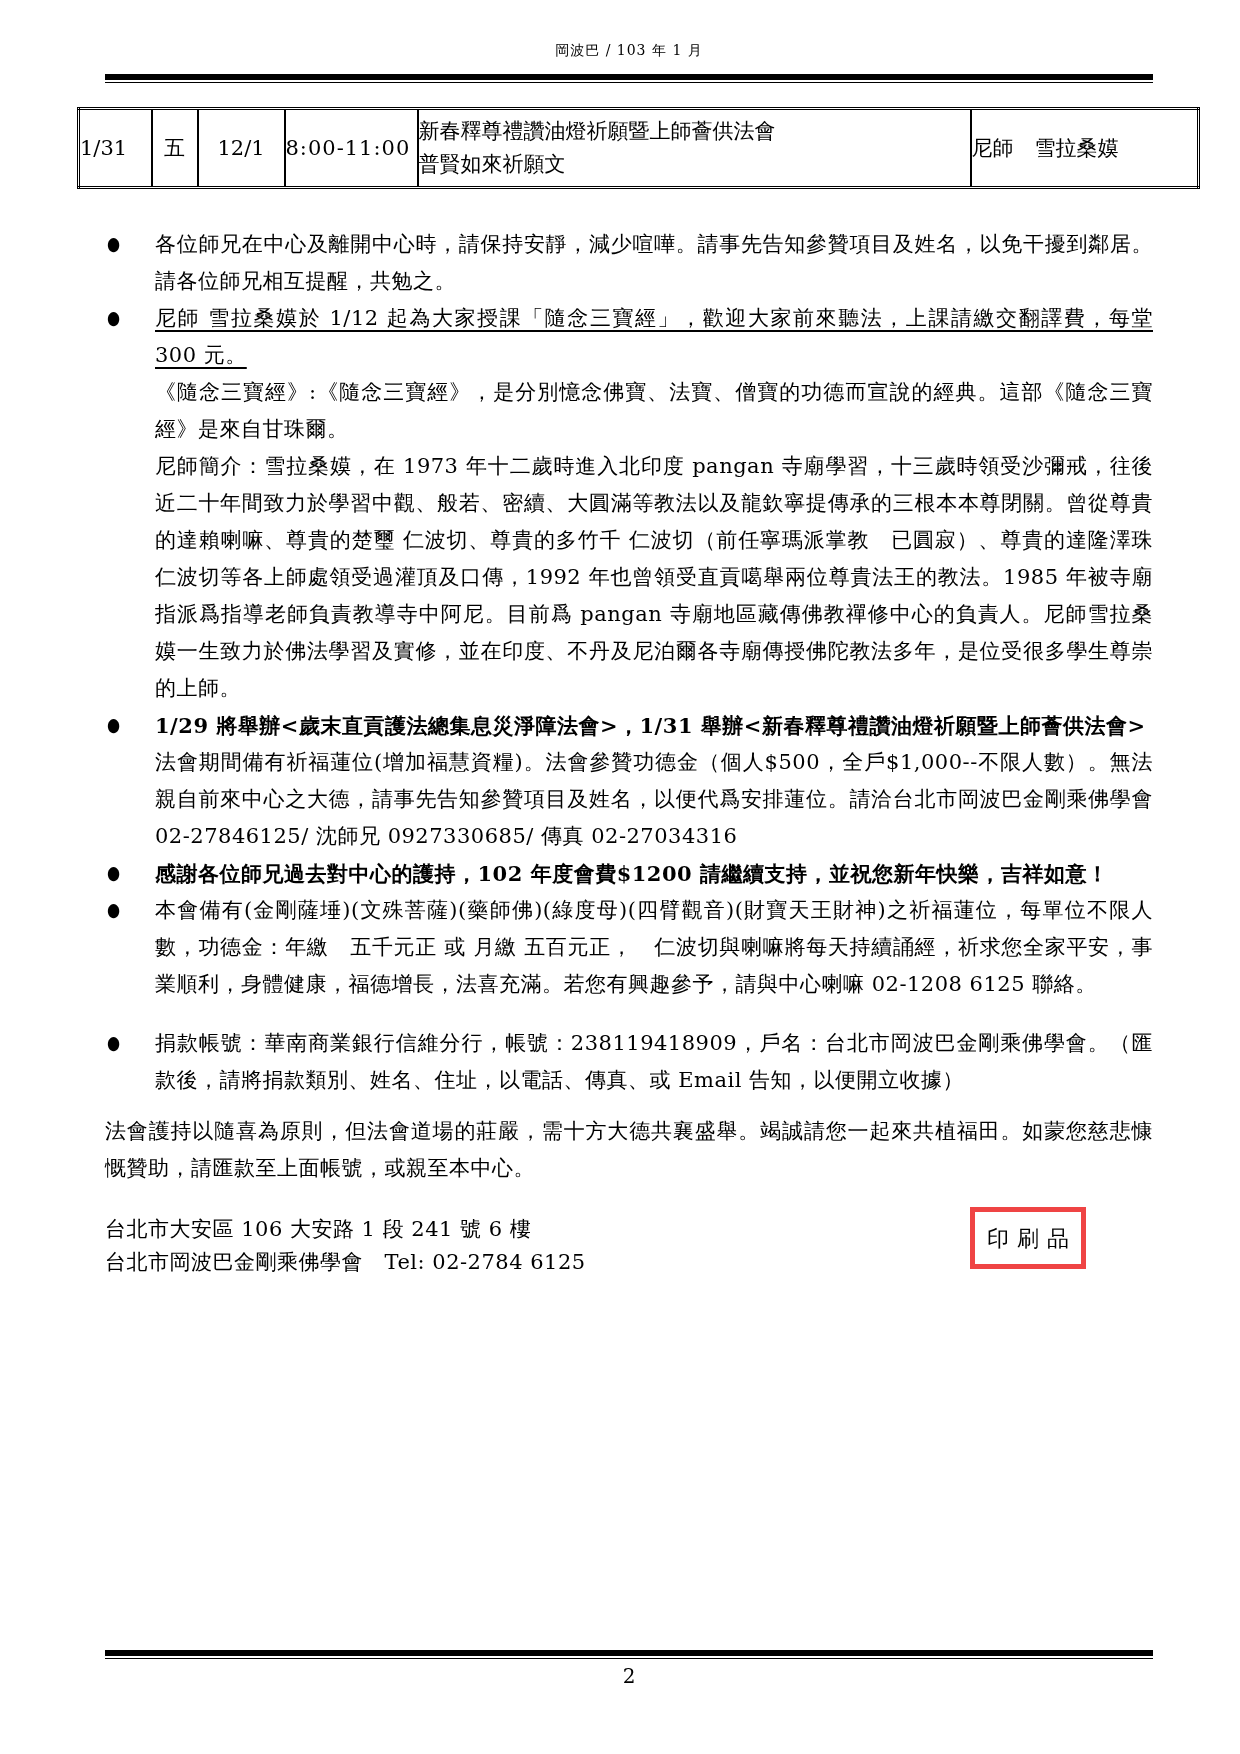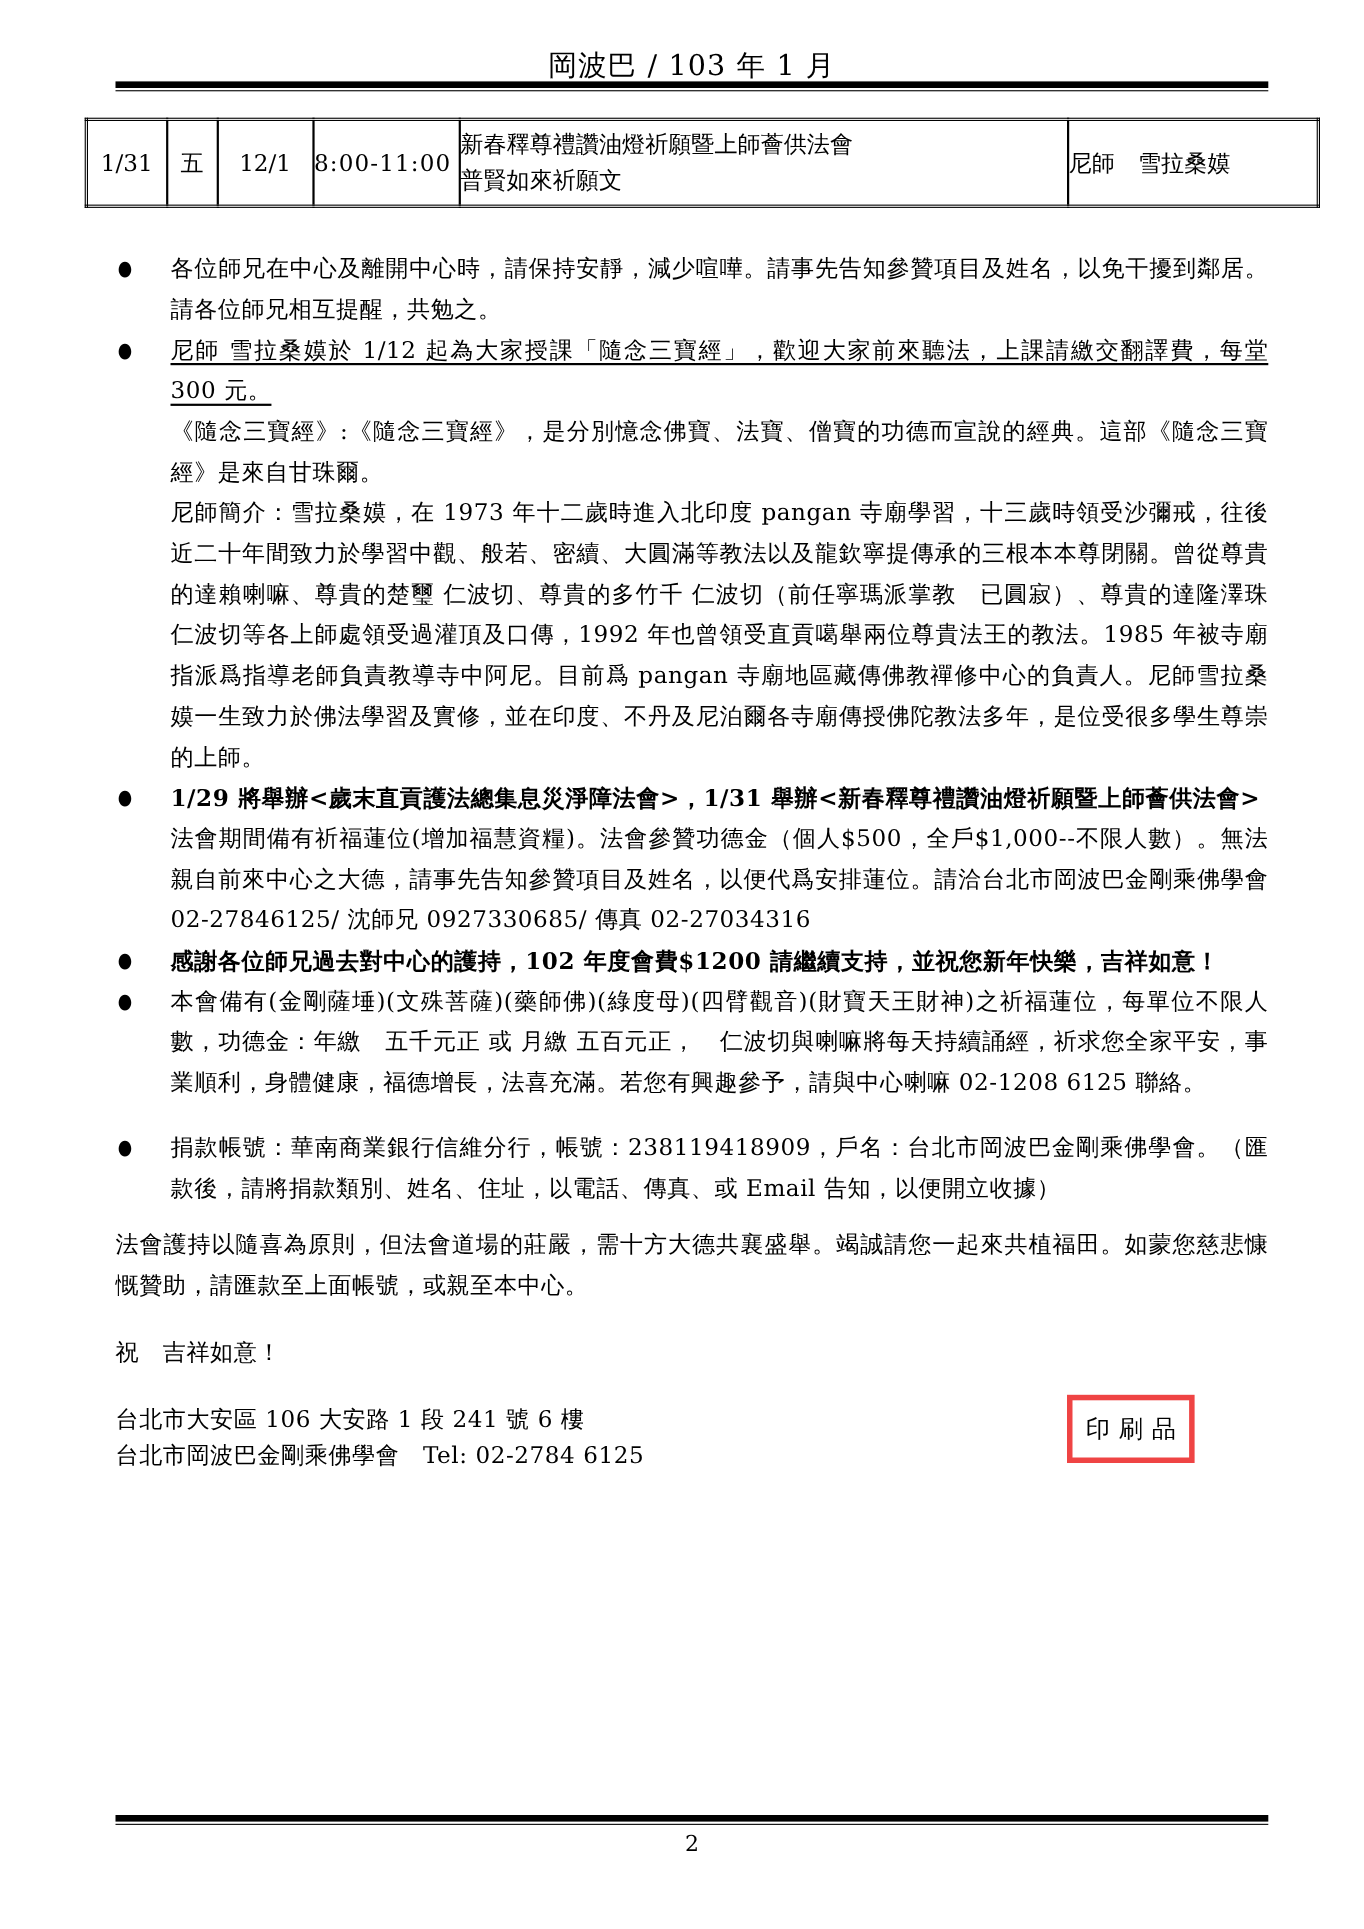--- a/index.html
+++ b/index.html
@@ -8,37 +8,37 @@
     width:1240px;height:1754px;
     background:#ffffff;
     font-family:"DejaVu Serif","Liberation Serif",serif;
     color:#000;
     margin:0 auto;
     overflow:hidden;
   }
   
   .doc-title{
     position:absolute;top:42px;left:105px;width:1048px;
-    text-align:center;font-size:26px;letter-spacing:1px;
+    text-align:center;font-size:14px;letter-spacing:1px;
   }
   .rule{
     border-top:6px solid #000;
     border-bottom:1px solid #000;
     height:2px;
   }
   .header-rule{position:absolute;top:74px;left:105px;width:1048px;}
   
   table.schedule{
     position:absolute;top:107px;left:77px;width:1120px;
     border-collapse:collapse;table-layout:fixed;
     font-size:21px;
   }
   table.schedule{border:3px double #000;}
   table.schedule td{border:2px solid #000;padding:2px 0;vertical-align:middle;height:72px;}
-  td.c-date{text-align:center;padding-right:10px;}
+  td.c-date{text-align:left;padding-right:10px;}
   td.c-week{text-align:center;}
   td.c-lunar{text-align:center;padding-right:1px;}
   td.c-time{text-align:left;padding-left:1px;letter-spacing:1px;}
   td.c-event{padding-left:6px;}
   td.c-event div{line-height:33px;}
   td.c-teacher{padding-left:12px;}
   
   .body{
     position:absolute;top:226px;left:105px;width:1048px;
     font-size:21px;line-height:37px;
@@ -143,21 +143,20 @@
 
     <div class="bullet-item gap-top">
       <span class="dot">●</span>
       <div class="bullet-text">
         <p>捐款帳號：華南商業銀行信維分行，帳號：238119418909，戶名：台北市岡波巴金剛乘佛學會。（匯款後，請將捐款類別、姓名、住址，以電話、傳真、或 Email 告知，以便開立收據）</p>
       </div>
     </div>
 
     <p class="closing-para">法會護持以隨喜為原則，但法會道場的莊嚴，需十方大德共襄盛舉。竭誠請您一起來共植福田。如蒙您慈悲慷慨贊助，請匯款至上面帳號，或親至本中心。</p>
 
-    <p class="wish">祝　吉祥如意！</p>
 
     <div class="footer-info">
       <div>台北市大安區 106 大安路 1 段 241 號 6 樓</div>
       <div>台北市岡波巴金剛乘佛學會　Tel: 02-2784 6125</div>
       <div class="printed-box">印刷品</div>
     </div>
 
   </div>
 
   <div class="page-footer">

